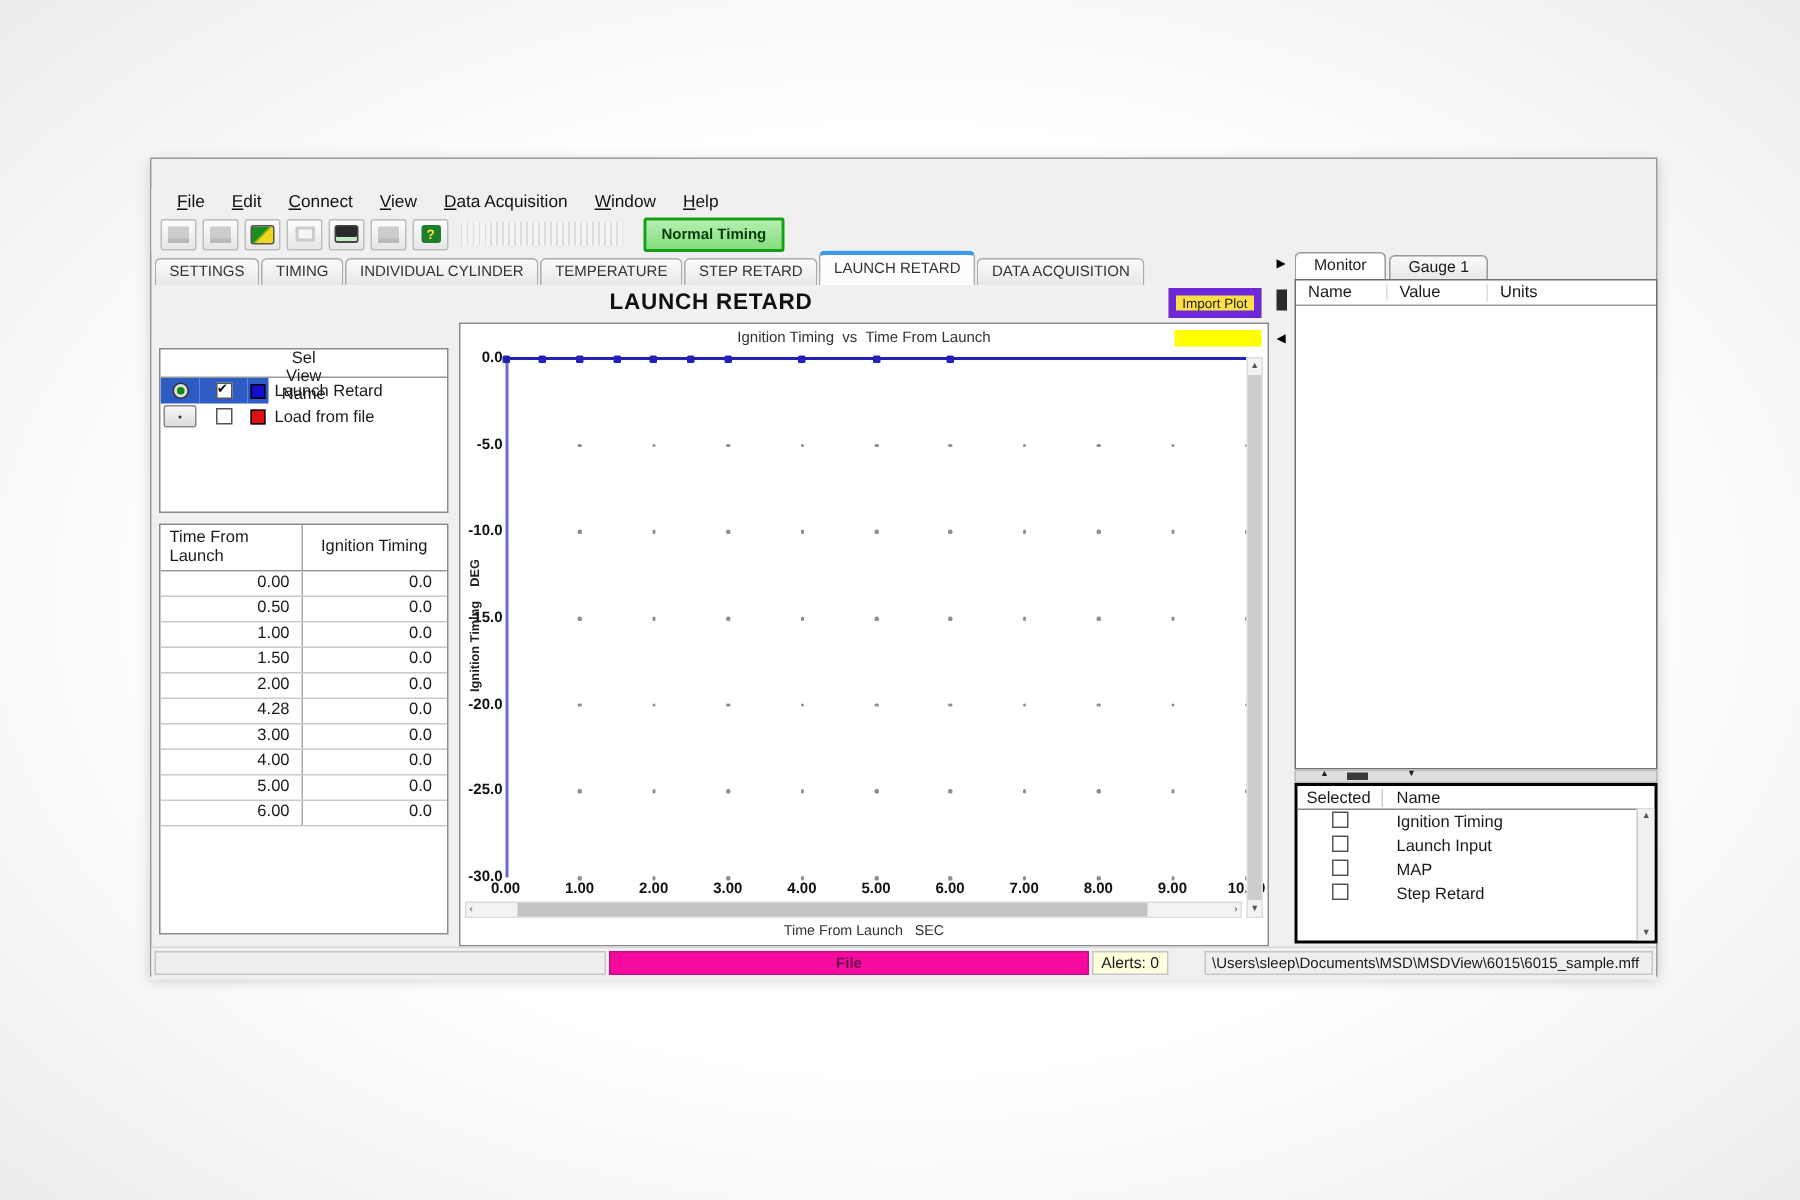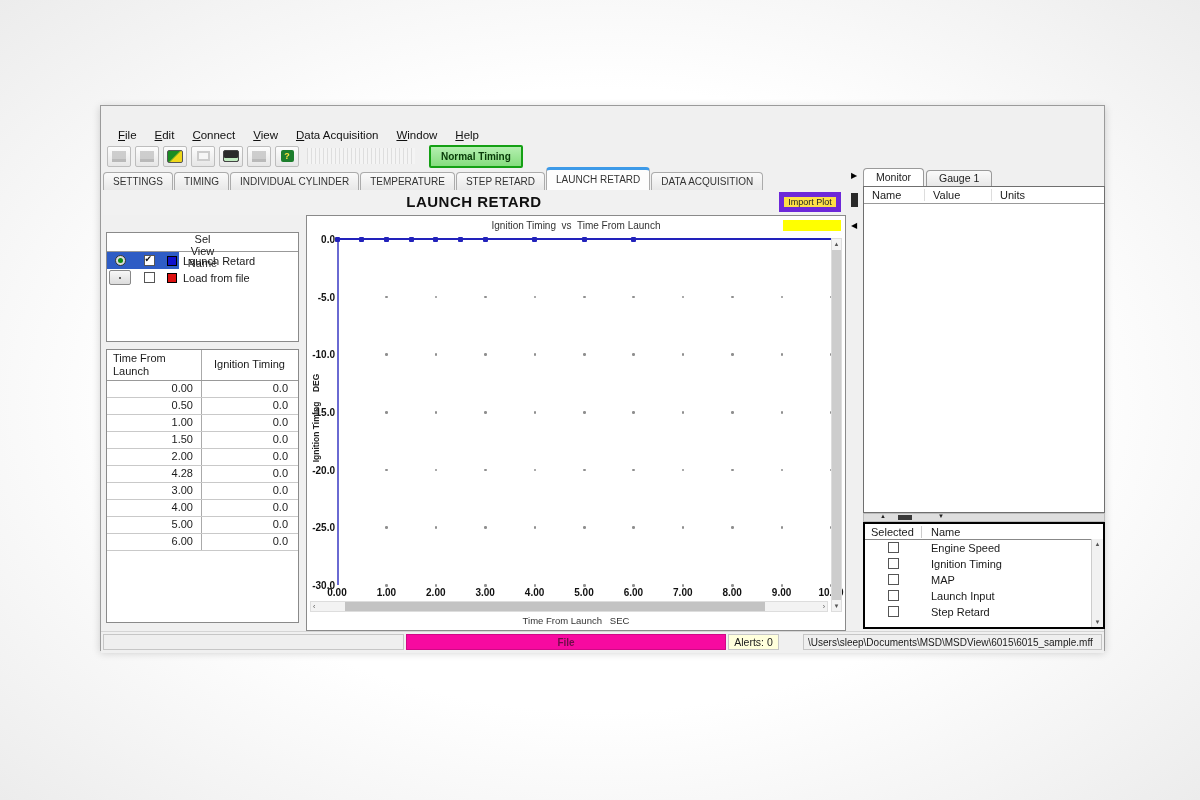--- a/index.html
+++ b/index.html
@@ -410,33 +410,29 @@
     </div>
 
     <div class="panel selbox">
       <div class="shead">
         <div class="sh1">Selected</div>
         <div class="sh2">Name</div>
       </div>
       <div>
           <div class="chrow">
             <div class="ch-c1"><span class="checkbox"></span></div>
-            <div class="ch-c2">Engine Speed</div>
+            <div class="ch-c2">Ignition Timing</div>
           </div>
           <div class="chrow">
             <div class="ch-c1"><span class="checkbox"></span></div>
-            <div class="ch-c2">Ignition Timing</div>
+            <div class="ch-c2">Launch Input</div>
           </div>
           <div class="chrow">
             <div class="ch-c1"><span class="checkbox"></span></div>
             <div class="ch-c2">MAP</div>
-          </div>
-          <div class="chrow">
-            <div class="ch-c1"><span class="checkbox"></span></div>
-            <div class="ch-c2">Launch Input</div>
           </div>
           <div class="chrow">
             <div class="ch-c1"><span class="checkbox"></span></div>
             <div class="ch-c2">Step Retard</div>
           </div>
         </div>
       <div class="selsb">
         <span class="sarr" style="top:0">▲</span>
         <span class="sarr" style="bottom:0">▼</span>
       </div>

